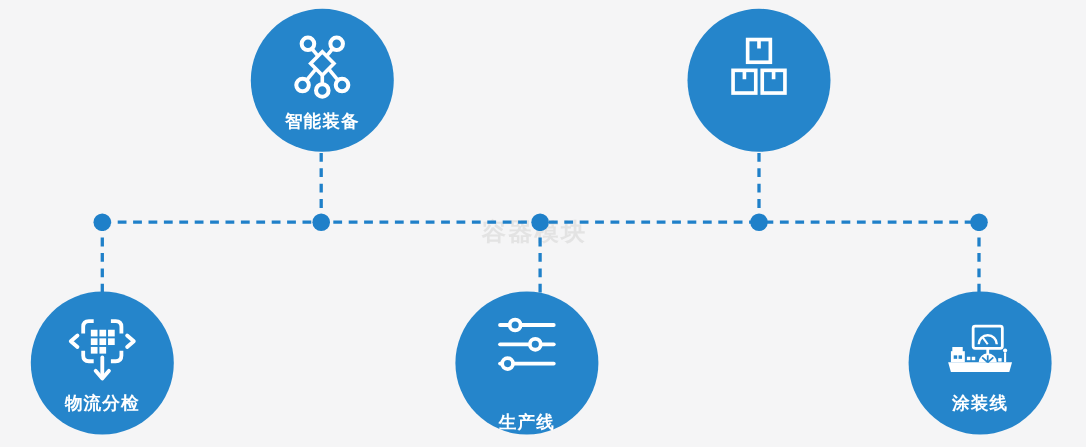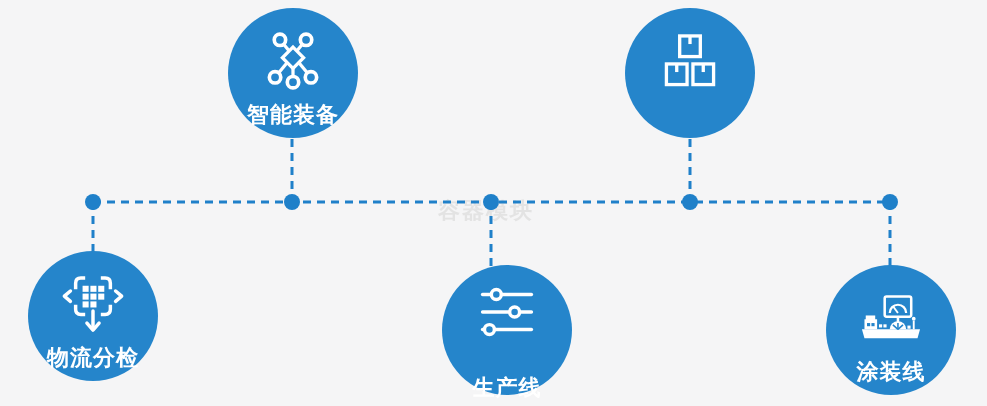--- a/index.html
+++ b/index.html
@@ -56,30 +56,30 @@
   }
   .node .icon{
     height:66px;
     display:flex;
     align-items:center;
     justify-content:center;
   }
   .node .label{
     margin-top:6px;
     color:var(--label);
-    font-size:22px;
+    font-size:16px;
     font-weight:bold;
     letter-spacing:1px;
     white-space:nowrap;
   }
   
   .n-smart   {left:228px;top:8px;}
   .n-storage {left:625px;top:8px;}
-  .n-logis   {left:28px; top:251px;font-family:Liberation Serif, serif;}
-  .n-prod    {left:442px;top:265px;gap:28px;}
+  .n-logis   {left:28px; top:265px;font-family:Liberation Serif, serif;}
+  .n-prod    {left:414px;top:265px;gap:28px;}
   .n-paint   {left:826px;top:265px;font-family:Liberation Serif, serif;}
   .ic{display:block;}
   .ic .wl{stroke:#fff;fill:none;}
   .ic .wf{fill:#fff;stroke:none;}
   .ic .bf{fill:var(--circle);}
 </style>
 </head>
 <body>
 
 <div class="stage">

